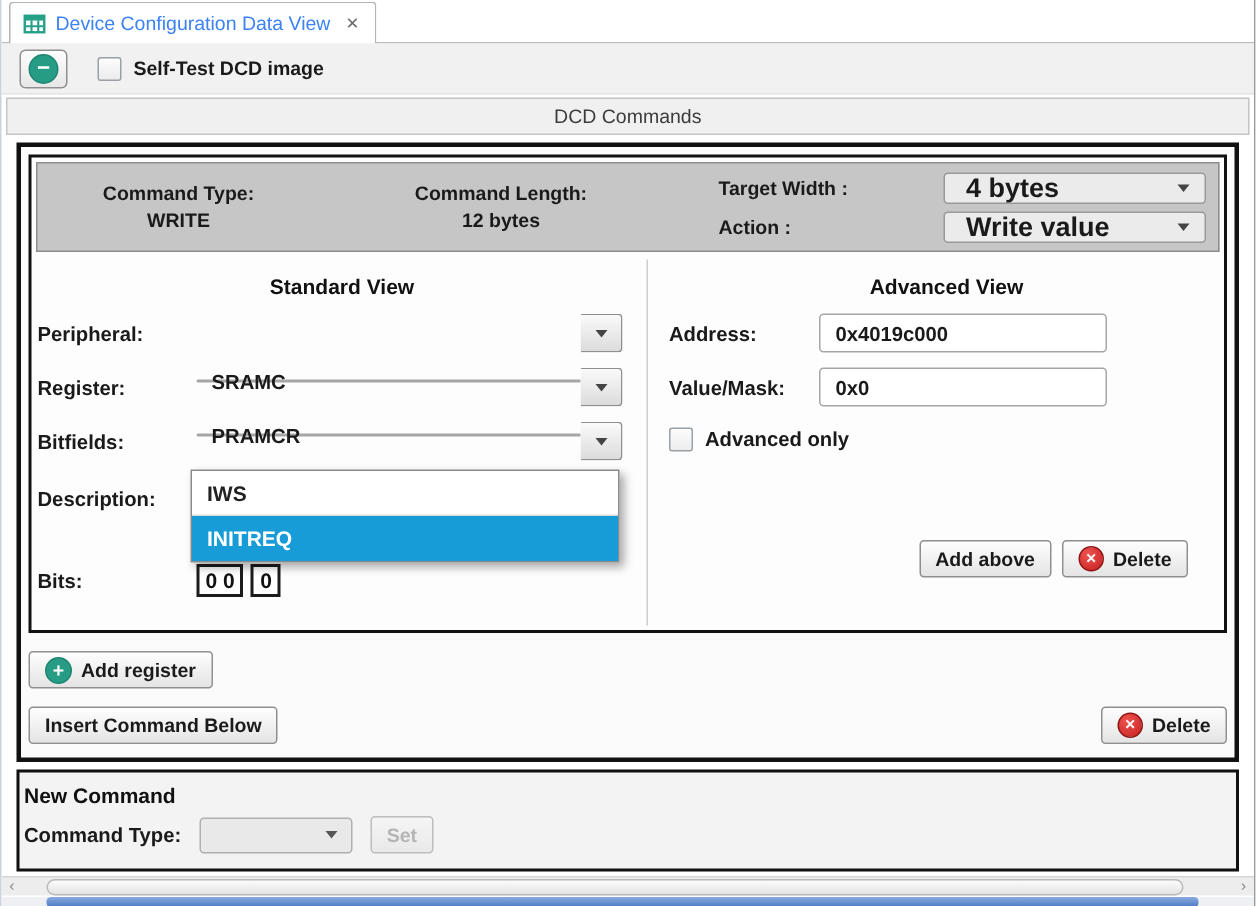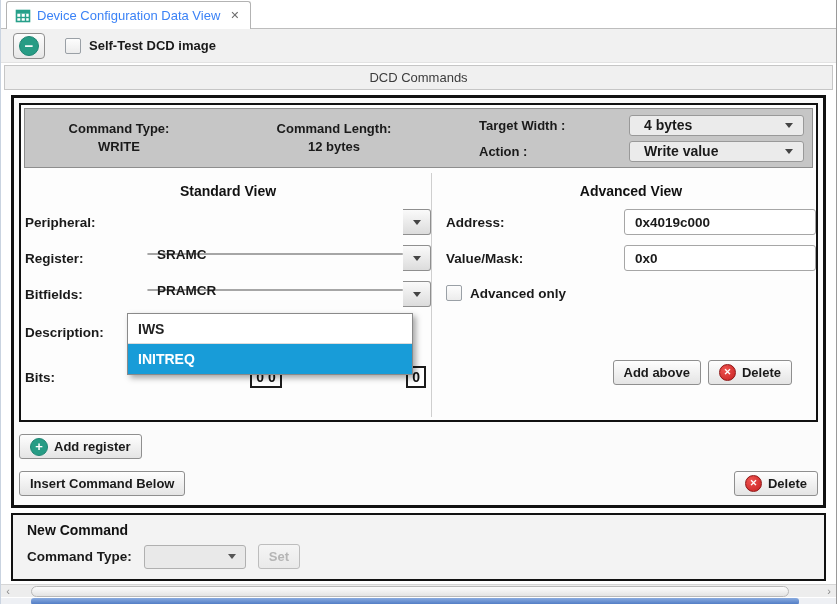--- a/index.html
+++ b/index.html
@@ -25,21 +25,21 @@
     background:linear-gradient(#fdfdfd,#e7e7e7); display:flex; align-items:center; justify-content:center;
   }
   .teal-circle {
     width:20px; height:20px; border-radius:50%; background:#279c85; border:1px solid #1f8573;
     color:#fff; font-weight:bold; font-size:15px; line-height:18px; text-align:center;
   }
   .checkbox {
     width:16px; height:16px; border:1px solid #9aa0a6; border-radius:2px;
     background:linear-gradient(#fdfdfd,#ececec);
   }
-  .chk-row { display:flex; align-items:center; gap:8px; }
+  .chk-row { display:flex; gap:8px; }
   .toolbar .chk-row { margin-left:20px; }
   .chk-label { font-size:13px; font-weight:bold; color:#1a1a1a; }
   
   .dcd-header {
     margin:2px 3px 5px 3px; height:25px; background:#f0f0f0; border:1px solid #c6c6c6;
     display:flex; align-items:center; justify-content:center; font-size:13px; color:#3c3c3c;
   }
   
   .outer-box { margin:0 10px; height:413px; border:3px solid #111; background:#fbfbfb; }
   .inner-box { margin:5px; height:319px; border:2px solid #111; background:#fdfdfd; }
@@ -49,32 +49,32 @@
     display:flex; align-items:center; padding:0 0 0 24px;
   }
   .hdr-block { text-align:center; font-size:13px; font-weight:bold; color:#1a1a1a; line-height:18px; }
   .hdr-block.a { width:140px; }
   .hdr-block.b { width:230px; margin-left:30px; }
   .hdr-right { flex:1; display:flex; flex-direction:column; gap:5px; padding:0 8px 0 30px; }
   .hdr-row { display:flex; align-items:center; }
   .hdr-row .hlbl { width:150px; font-size:13px; font-weight:bold; color:#1a1a1a; }
   .hdr-select {
     flex:1; height:21px; background:#ebebeb; border:1px solid #999; border-radius:3px;
-    display:flex; align-items:center; font-size:14px; font-weight:bold; color:#1a1a1a;
+    display:flex; align-items:center; font-size:18px; font-weight:bold; color:#1a1a1a;
     padding-left:14px; position:relative;
   }
   .tri { width:0; height:0; border-left:4px solid transparent; border-right:4px solid transparent; border-top:5px solid #444; }
   .hdr-select .tri { position:absolute; right:10px; }
   
   .cols { display:flex; height:246px; }
   .col-left { width:410px; padding:0 0 0 4px; position:relative; }
   .col-div { width:1px; background:#cfcfcf; margin-top:2px; }
   .col-right { flex:1; padding-left:14px; position:relative; }
   .col-title { text-align:center; font-size:14px; font-weight:bold; color:#111; margin:12px 0 0 0; }
-  .frow { display:flex; align-items:center; margin-top:10px;justify-content:space-between; }
+  .frow { display:flex; align-items:center; margin-top:10px; }
   .flbl { width:106px; font-size:13.5px; font-weight:bold; color:#1a1a1a; }
   .combo { display:flex; height:26px; width:284px; }
   .combo-text {
     flex:1; background:#fff; border:1px solid #a6a6a6; border-radius:3px 0 0 3px;
     display:flex; align-items:center; padding-left:9px; font-size:13.5px; font-weight:bold; color:#1a1a1a;margin-top:44px;
   }
   .combo-btn {
     width:28px; background:linear-gradient(#fafafa,#dcdcdc); border:1px solid #8f8f8f; border-left:none;
     border-radius:0 3px 3px 0; display:flex; align-items:center; justify-content:center;
   }
@@ -100,21 +100,21 @@
     padding:0 10px; display:inline-flex; align-items:center; gap:6px; cursor:default;
   }
   .red-circle {
     width:17px; height:17px; border-radius:50%; background:radial-gradient(circle at 35% 30%, #ef5350, #c62121);
     border:1px solid #8e1515; color:#fff; font-size:9px; font-weight:bold; line-height:15px; text-align:center;
   }
   .teal-circle.small { width:18px; height:18px; font-size:13px; line-height:16px; }
   .addreg-row { margin:12px 0 0 5px; }
   .insert-row { margin:12px 5px 0 5px; display:flex; justify-content:space-between; }
   
-  .new-cmd { margin:5px 10px 0 10px; height:68px; border:2px solid #111; background:#f3f3f3; padding:7px 14px; }
+  .new-cmd { margin:5px 10px 0 10px; height:68px; border:2px solid #111; background:#f3f3f3; padding:7px 3px; }
   .nc-title { font-size:14px; font-weight:bold; color:#111; }
   .nc-row { display:flex; align-items:center; margin-top:6px; gap:12px; }
   .nc-lbl { font-size:13.5px; font-weight:bold; color:#1a1a1a; }
   .nc-select {
     width:102px; height:24px; background:#e9e9e9; border:1px solid #b0b0b0; border-radius:3px;
     position:relative; display:flex; align-items:center; padding-left:10px; font-size:13px; font-weight:bold; color:#555;
   }
   .nc-select .tri { position:absolute; right:9px; border-top-color:#555; }
   .btn.disabled { color:#b5b5b5; background:linear-gradient(#f5f5f5,#e9e9e9); border-color:#bdbdbd; }
   
@@ -227,21 +227,21 @@
 
           <div class="dropdown">
             <div class="dd-item">IWS</div>
             <div class="dd-item selected">INITREQ</div>
           </div>
 
           <div class="frow" style="margin-top:18px;">
             <span class="flbl">Description:</span>
           </div>
 
-          <div class="frow" style="margin-top:26px;">
+          <div class="frow" style="margin-top:36px;">
             <span class="flbl">Bits:</span>
             <span class="bits-box">0 0</span>
             <span class="bits-box">0</span>
           </div>
         </div>
 
         <div class="col-div"></div>
 
         <div class="col-right">
           <div class="col-title">Advanced View</div>

